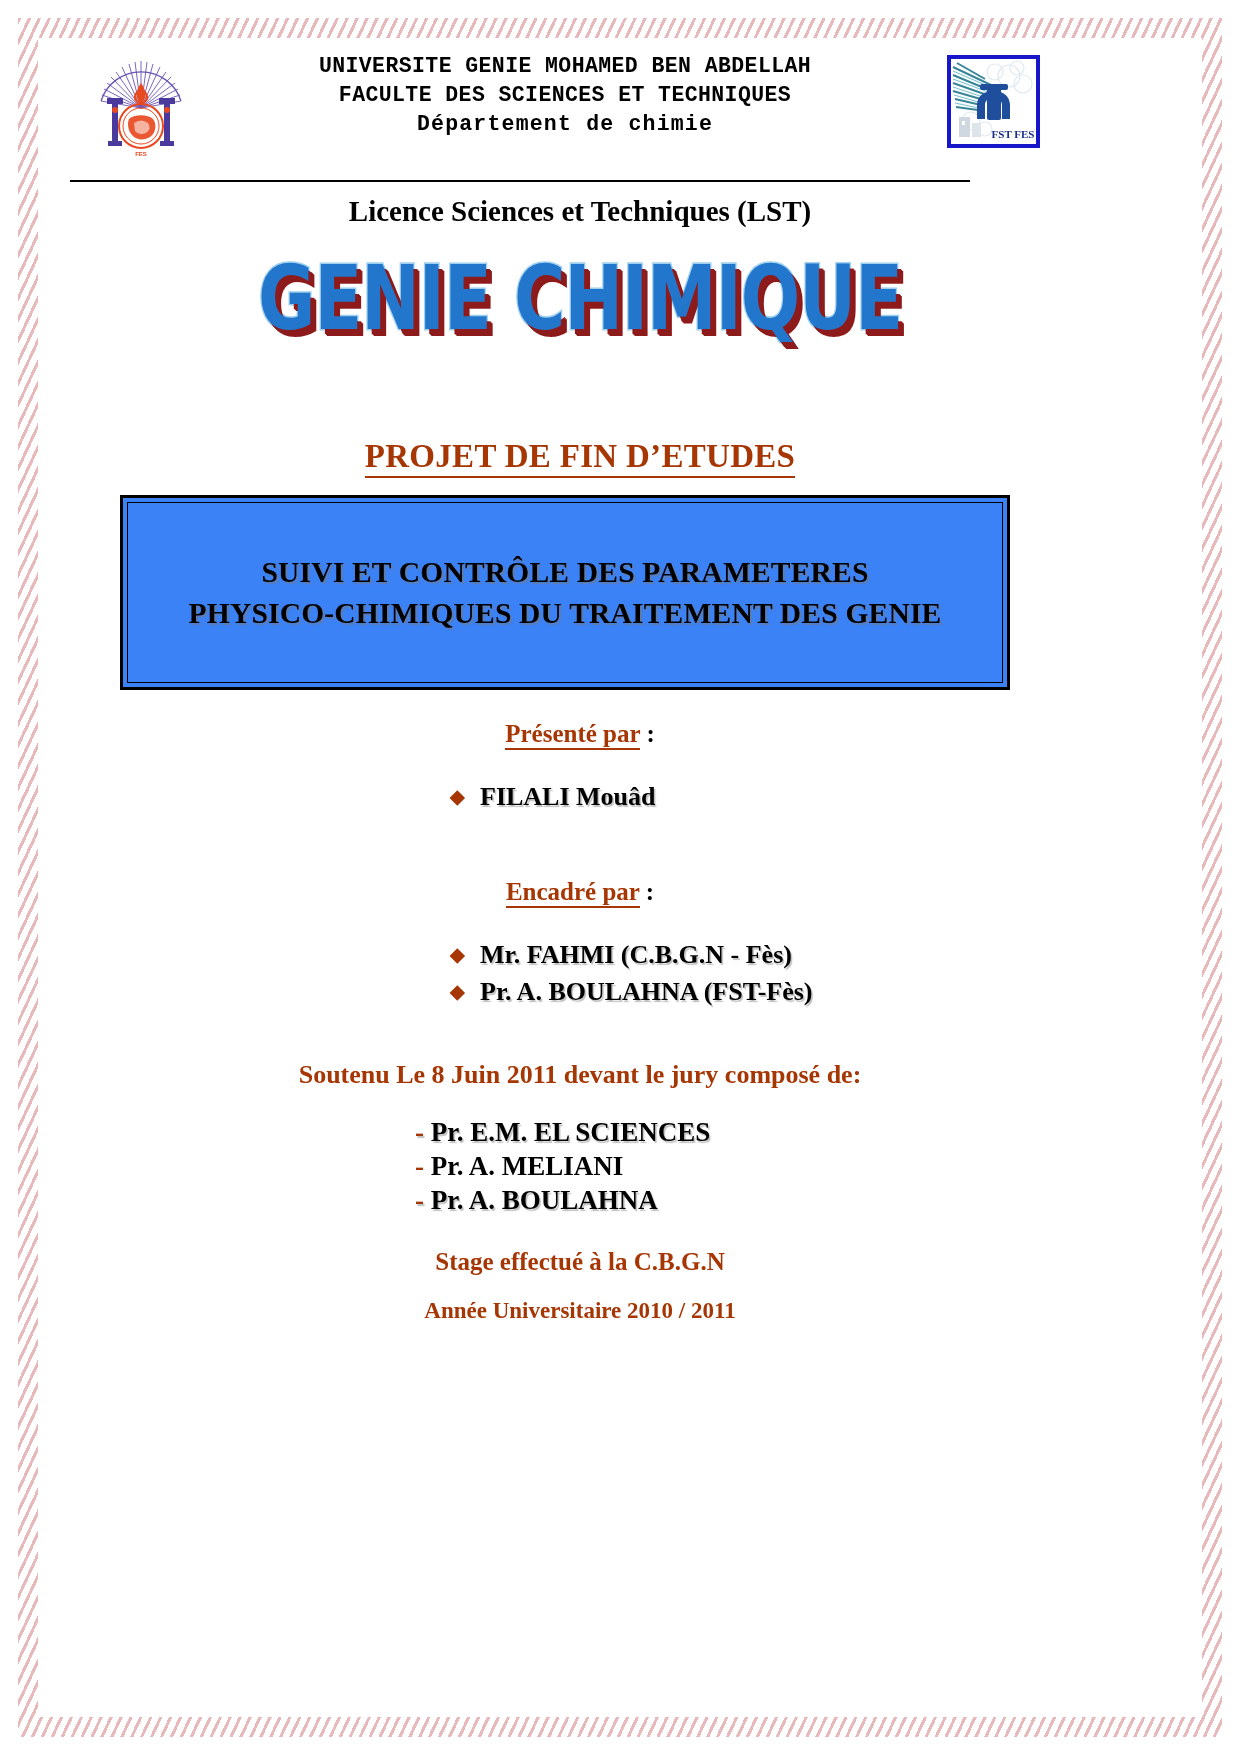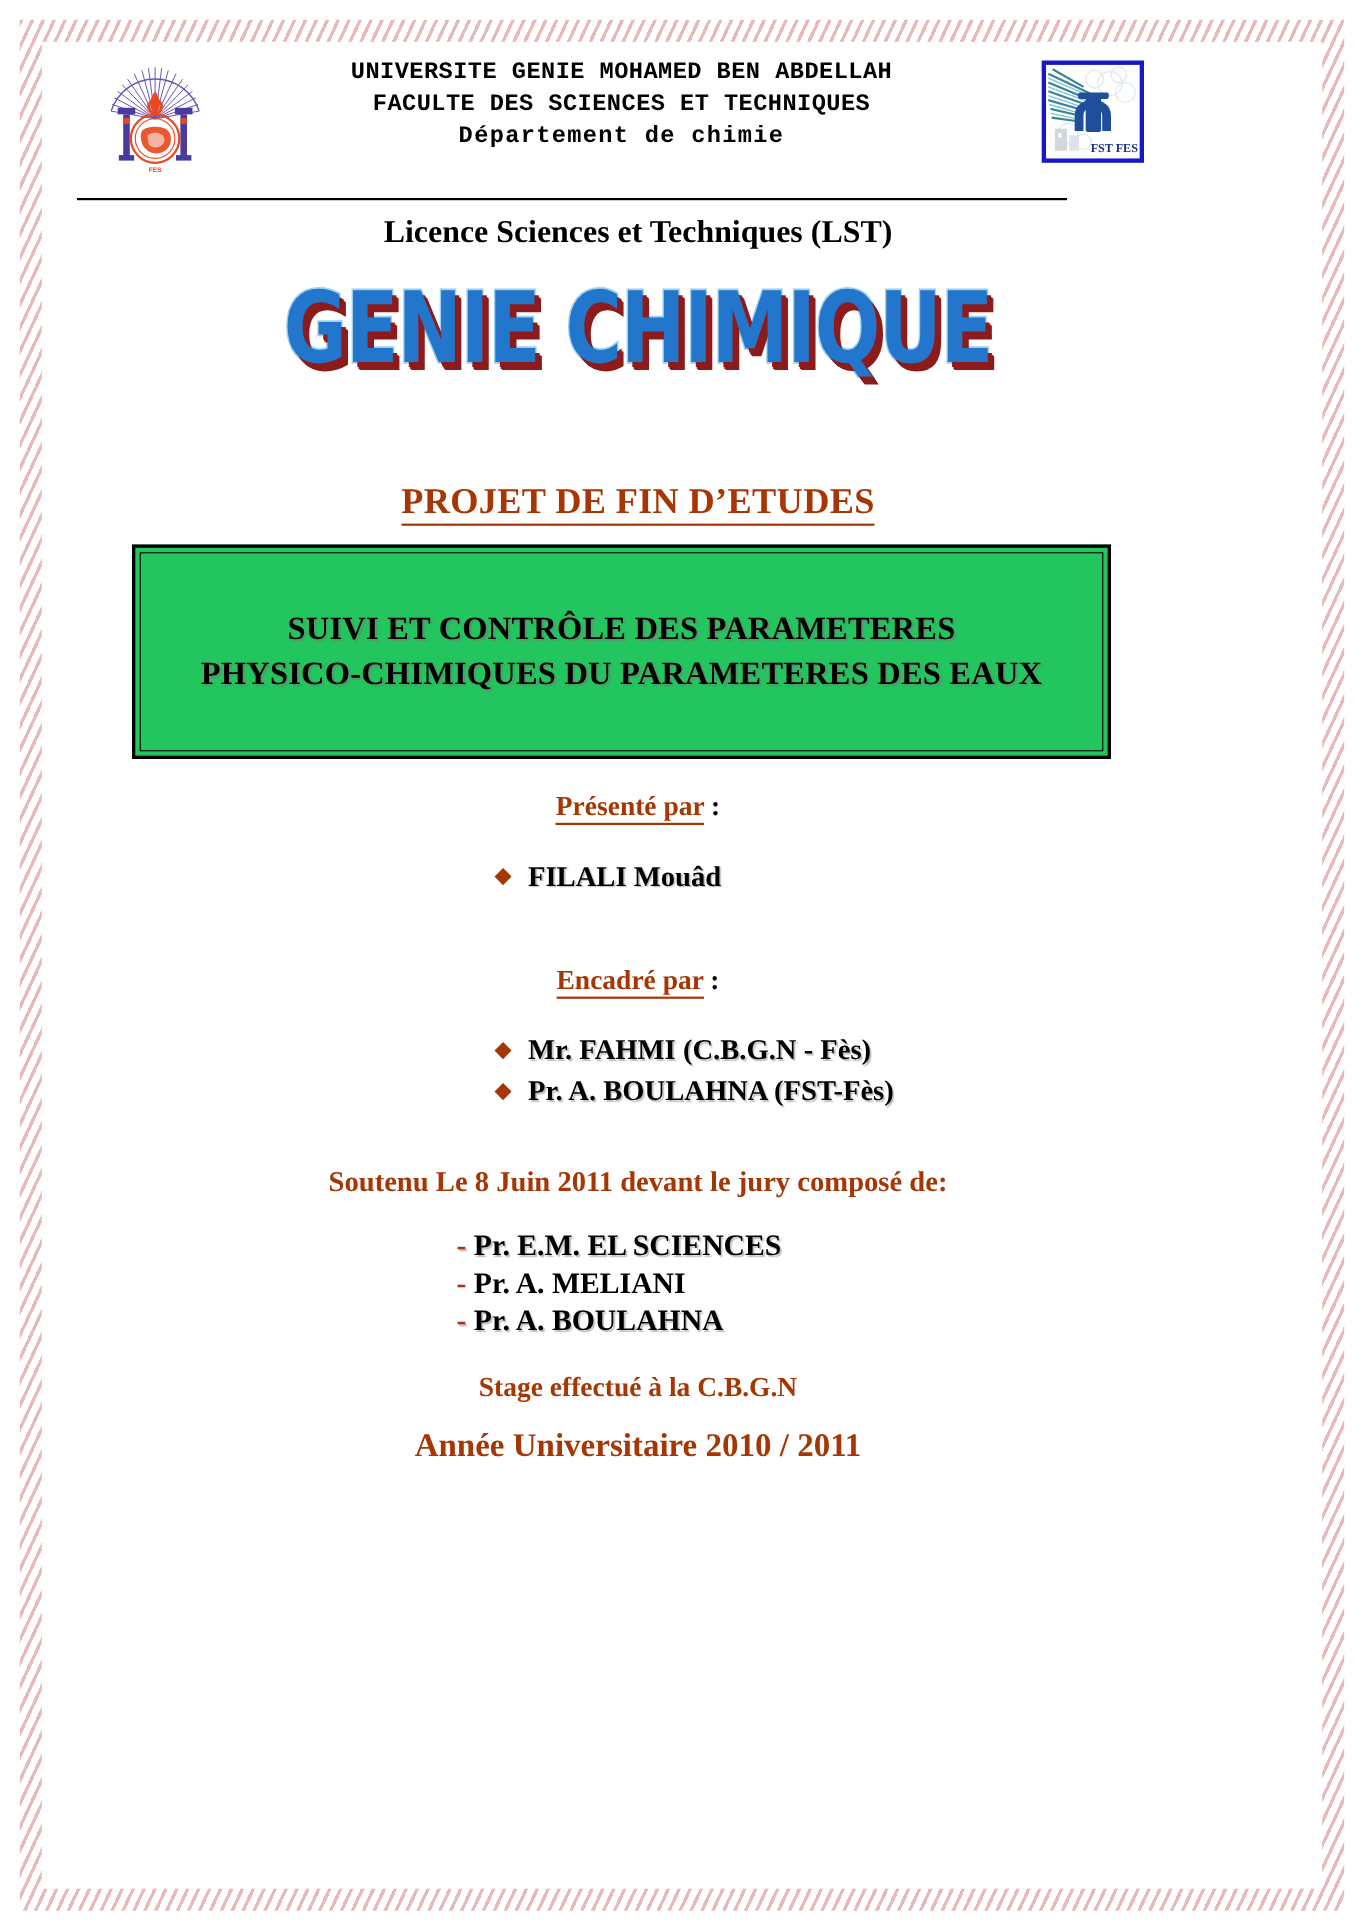--- a/index.html
+++ b/index.html
@@ -159,21 +159,21 @@
   
   .title-box-outer {
     position: absolute;
     left: 60px;
     top: 455px;
     width: 890px;
     height: 195px;
     border: 3px solid #000000;
     box-sizing: border-box;
     padding: 4px;
-    background: #22c55e;
+    background: #3b82f6;
   }
   .title-box-inner {
     width: 100%;
     height: 100%;
     border: 1.5px solid #000000;
     box-sizing: border-box;
     display: flex;
     align-items: center;
     justify-content: center;
   }
@@ -277,21 +277,21 @@
     color: #A63603;
   }
   .annee {
     position: absolute;
     left: 0;
     top: 1258px;
     width: 1040px;
     text-align: center;
     font-family: "Liberation Serif", serif;
     font-weight: bold;
-    font-size: 30px;
+    font-size: 23px;
     color: #A63603;
   }
 </style>
 </head>
 <body>
 
 <div id="page-frame"></div>
 <div id="page-inner"></div>
 
 <div id="content">
@@ -402,21 +402,21 @@
   </div>
 
   <div class="pfe">
     <span>PROJET DE FIN D’ETUDES</span>
   </div>
 
   <div class="title-box-outer">
     <div class="title-box-inner">
       <div class="title-text">
         <div>SUIVI ET CONTRÔLE DES PARAMETERES</div>
-        <div>PHYSICO-CHIMIQUES DU PARAMETERES DES EAUX</div>
+        <div>PHYSICO-CHIMIQUES DU TRAITEMENT DES GENIE</div>
       </div>
     </div>
   </div>
 
   <div class="presente-wrap">
     <div class="sec-label">
       <span class="u">Présenté par</span><span> :</span>
     </div>
     <ul class="bullet-list presente-names">
       <li>FILALI Mouâd</li>

